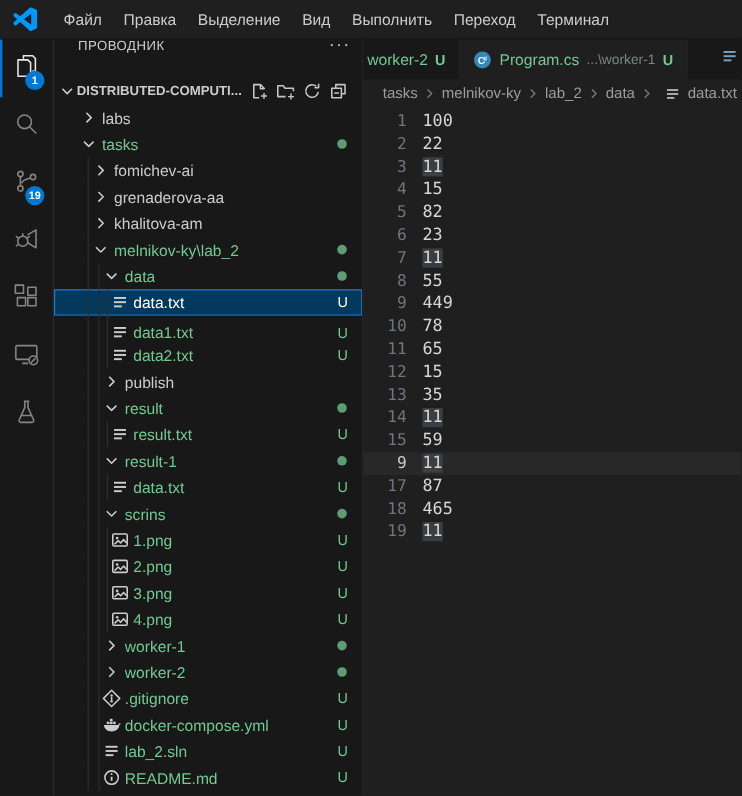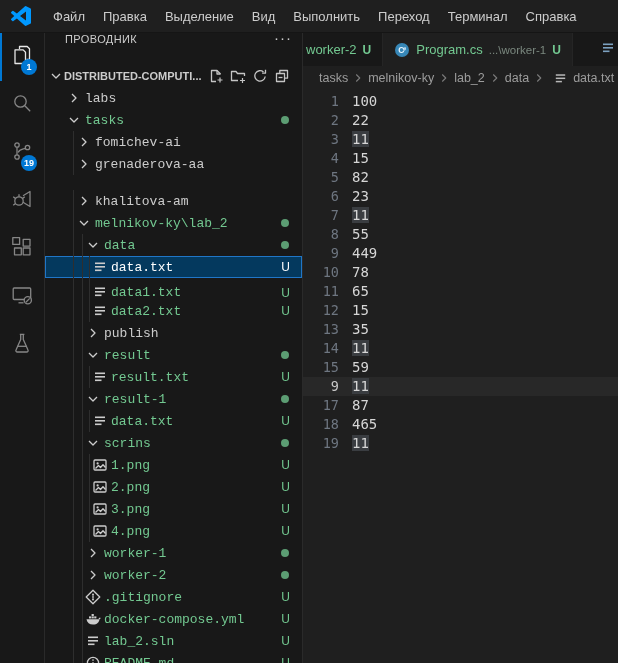--- a/index.html
+++ b/index.html
@@ -43,21 +43,21 @@
   .section-actions span { width:16px; height:16px; color:#c5c5c5; cursor:pointer; }
   .section-actions svg { width:16px; height:16px; }
 
   .tree { flex:1; overflow:hidden; position:relative; }
   .row { height:22px; display:flex; align-items:center; font-size:13px; color:#cccccc;
     position:relative; padding-right:8px; cursor:pointer; }
   .row .guide { position:absolute; top:0; bottom:0; width:1px; background:#2e2e2e; }
   .row .slot { width:16px; height:16px; flex:0 0 auto; display:flex; align-items:center;
     justify-content:center; color:#cccccc; position:relative; z-index:1; }
   .row .slot svg { width:16px; height:16px; }
-  .row .name { margin-left:3px; white-space:nowrap; overflow:hidden; z-index:1;font-family:Liberation Mono, monospace; }
+  .row .name { margin-left:3px; white-space:nowrap; overflow:hidden; z-index:1; }
   .row.green .name { color:#73c991; }
   .row .grow { flex:1; }
   .row .u { color:#73c991; font-size:12px; margin-right:4px; z-index:1; }
   .row .dot { width:8px; height:8px; border-radius:50%; background:#73c991; opacity:.75;
     margin-right:5px; z-index:1; }
   .row.selected { background:#04395e; box-shadow:inset 0 0 0 1px #2076c7; }
   .row.selected .name, .row.selected .u { color:#ffffff; }
   .ic-text { color:#b8b8b8; } .ic-image { color:#b180d7; } .ic-git { color:#8a8a8a; }
   .ic-docker { color:#e84393; } .ic-info { color:#4fa6d5; }
 
@@ -99,21 +99,20 @@
     <path fill="#0098ff" d="M23.15 2.587L18.21.21a1.494 1.494 0 0 0-1.705.29l-9.46 8.63-4.12-3.128a.999.999 0 0 0-1.276.057L.327 7.261A1 1 0 0 0 .326 8.74L3.899 12 .326 15.26a1 1 0 0 0 .001 1.479L1.65 17.94a.999.999 0 0 0 1.276.057l4.12-3.128 9.46 8.63a1.492 1.492 0 0 0 1.704.29l4.942-2.377A1.5 1.5 0 0 0 24 20.06V3.939a1.5 1.5 0 0 0-.85-1.352zm-5.146 14.861L10.826 12l7.178-5.448v10.896z"></path>
   </svg>
   <nav class="menubar" id="menubar">
       <span class="menu-item">Файл</span>
       <span class="menu-item">Правка</span>
       <span class="menu-item">Выделение</span>
       <span class="menu-item">Вид</span>
       <span class="menu-item">Выполнить</span>
       <span class="menu-item">Переход</span>
       <span class="menu-item">Терминал</span>
-      <span class="menu-item">Справка</span>
     </nav>
 </div>
 
 <div class="main">
   <div class="activitybar" id="activitybar">
       <div class="ab-item active">
         <span><svg viewBox="0 0 24 24" fill="none" stroke="currentColor" stroke-width="1.3" stroke-linejoin="round">
             <path d="M9.5 6V3.5h7.7l2.3 2.3v10.7h-3"></path>
             <path d="M5 6.9h8.2l2.3 2.3v11.3H5z"></path>
           </svg></span>
@@ -231,21 +230,21 @@
         <div class="row" style="padding-left: 31px;">
           <span class="guide" style="left: 28px;"></span>
           <span class="slot">
             <svg viewBox="0 0 16 16" fill="none" stroke="currentColor" stroke-width="1.3" stroke-linejoin="round">
               <path d="M6 4l4 4-4 4"></path>
             </svg>
           </span>
           <span class="name">grenaderova-aa</span>
           <span class="grow"></span>
         </div>
-        <div class="row" style="padding-left: 31px; margin-top: 15px;">
+        <div class="row" style="padding-left: 31px;">
           <span class="guide" style="left: 28px;"></span>
           <span class="slot">
             <svg viewBox="0 0 16 16" fill="none" stroke="currentColor" stroke-width="1.3" stroke-linejoin="round">
               <path d="M6 4l4 4-4 4"></path>
             </svg>
           </span>
           <span class="name">khalitova-am</span>
           <span class="grow"></span>
         </div>
         <div class="row green" style="padding-left: 31px;">

